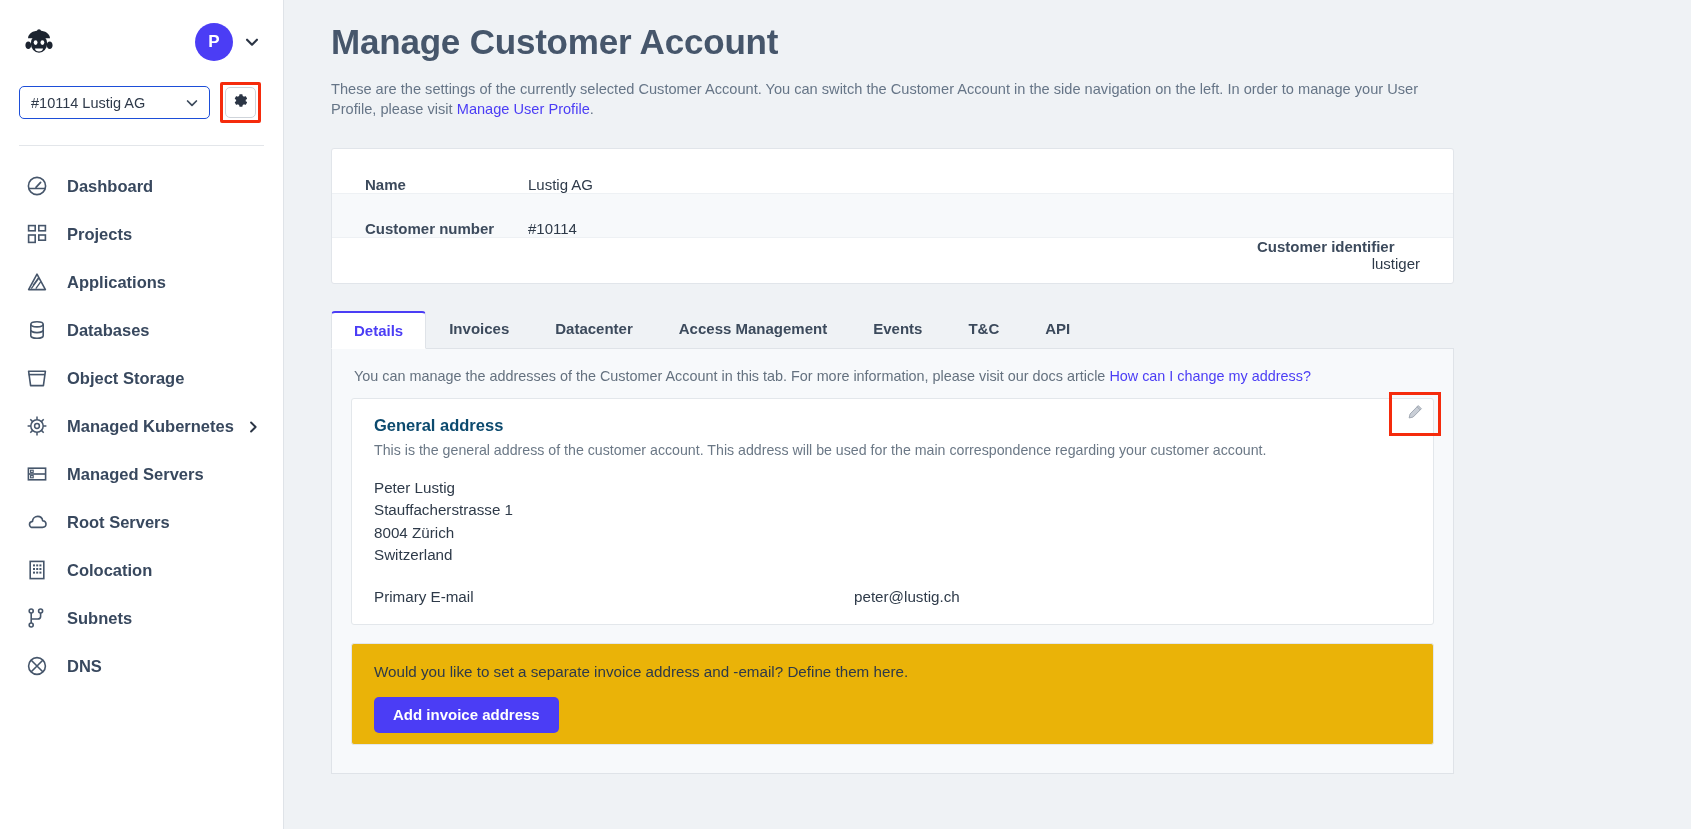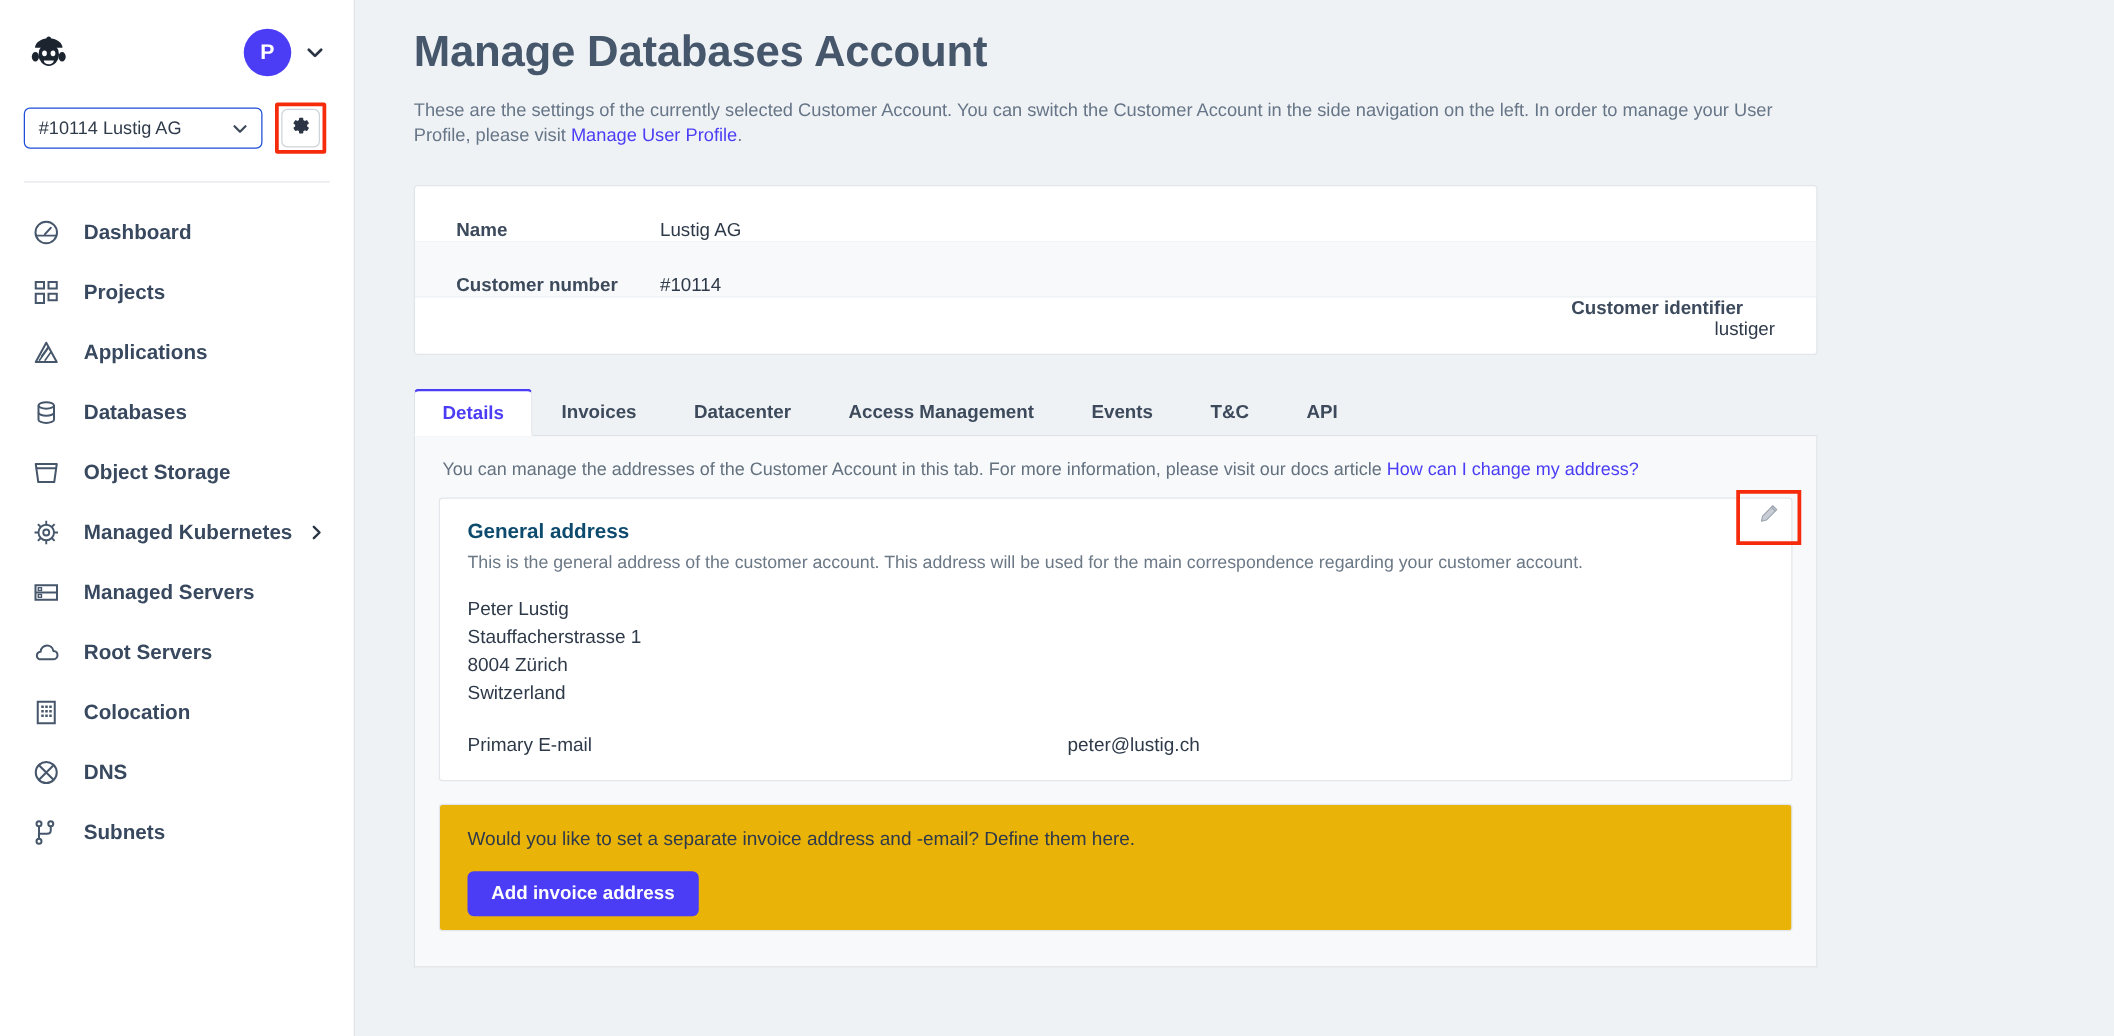--- a/index.html
+++ b/index.html
@@ -122,21 +122,21 @@
     border-bottom: 1px solid #eef1f4;
   }
   .info-row:last-child { border-bottom: none; flex-direction: column; }
   .info-row.alt { background: #f7f9fb; }
   .info-key { width: 163px; font-weight: 700; color: #3c4a5c; }
   .info-val { color: #2e3a49; }
 
   
   .tabs-wrap { margin-top: 27px; width: 1123px; position: relative; }
   .tabs {
-    display: flex; 
+    display: flex; align-items: flex-end;
     border-bottom: 1px solid #dfe3e8;
     height: 38px;
   }
   .tab {
     font-size: 15px; font-weight: 700; color: #3c4a5c;
     padding: 0 23px;
     height: 38px;
     display: flex; align-items: center;
     white-space: nowrap;
   }
@@ -390,49 +390,49 @@
             </g>
           </svg>
         </span>
         <span class="lbl">Colocation</span>
       </div>
 
       <div class="nav-item">
         <span class="ico">
           <svg viewBox="0 0 24 24" width="24" height="24" aria-hidden="true">
             <g fill="none" stroke="#46566b" stroke-width="1.6">
-              <circle cx="12" cy="12" r="8.4"></circle>
-              <path d="M6 6l12 12M18 6 6 18"></path>
-            </g>
-          </svg>
-        </span>
-        <span class="lbl">DNS</span>
-      </div>
-
-      <div class="nav-item">
-        <span class="ico">
-          <svg viewBox="0 0 24 24" width="24" height="24" aria-hidden="true">
-            <g fill="none" stroke="#46566b" stroke-width="1.6">
               <circle cx="6.2" cy="5" r="2"></circle>
               <circle cx="15.6" cy="5" r="2"></circle>
               <circle cx="6.2" cy="19" r="2"></circle>
               <path d="M6.2 7v10M15.6 7v3.4c0 1.6-1.4 2.6-3 2.6H6.2"></path>
             </g>
           </svg>
         </span>
         <span class="lbl">Subnets</span>
       </div>
 
+      <div class="nav-item">
+        <span class="ico">
+          <svg viewBox="0 0 24 24" width="24" height="24" aria-hidden="true">
+            <g fill="none" stroke="#46566b" stroke-width="1.6">
+              <circle cx="12" cy="12" r="8.4"></circle>
+              <path d="M6 6l12 12M18 6 6 18"></path>
+            </g>
+          </svg>
+        </span>
+        <span class="lbl">DNS</span>
+      </div>
+
     </nav>
   </aside>
 
   <main class="main">
     <div class="main-inner">
 
-      <h1 class="page-title">Manage Databases Account</h1>
+      <h1 class="page-title">Manage Customer Account</h1>
 
       <p class="page-desc">
         <span>These are the settings of the currently selected Customer Account. You can switch the Customer Account in the side navigation on the left. In order to manage your User Profile, please visit </span><a class="link" href="#">Manage User Profile</a><span>.</span>
       </p>
 
       <section class="info-card">
         <div class="info-row">
           <span class="info-key">Name</span>
           <span class="info-val">Lustig AG</span>
         </div>

